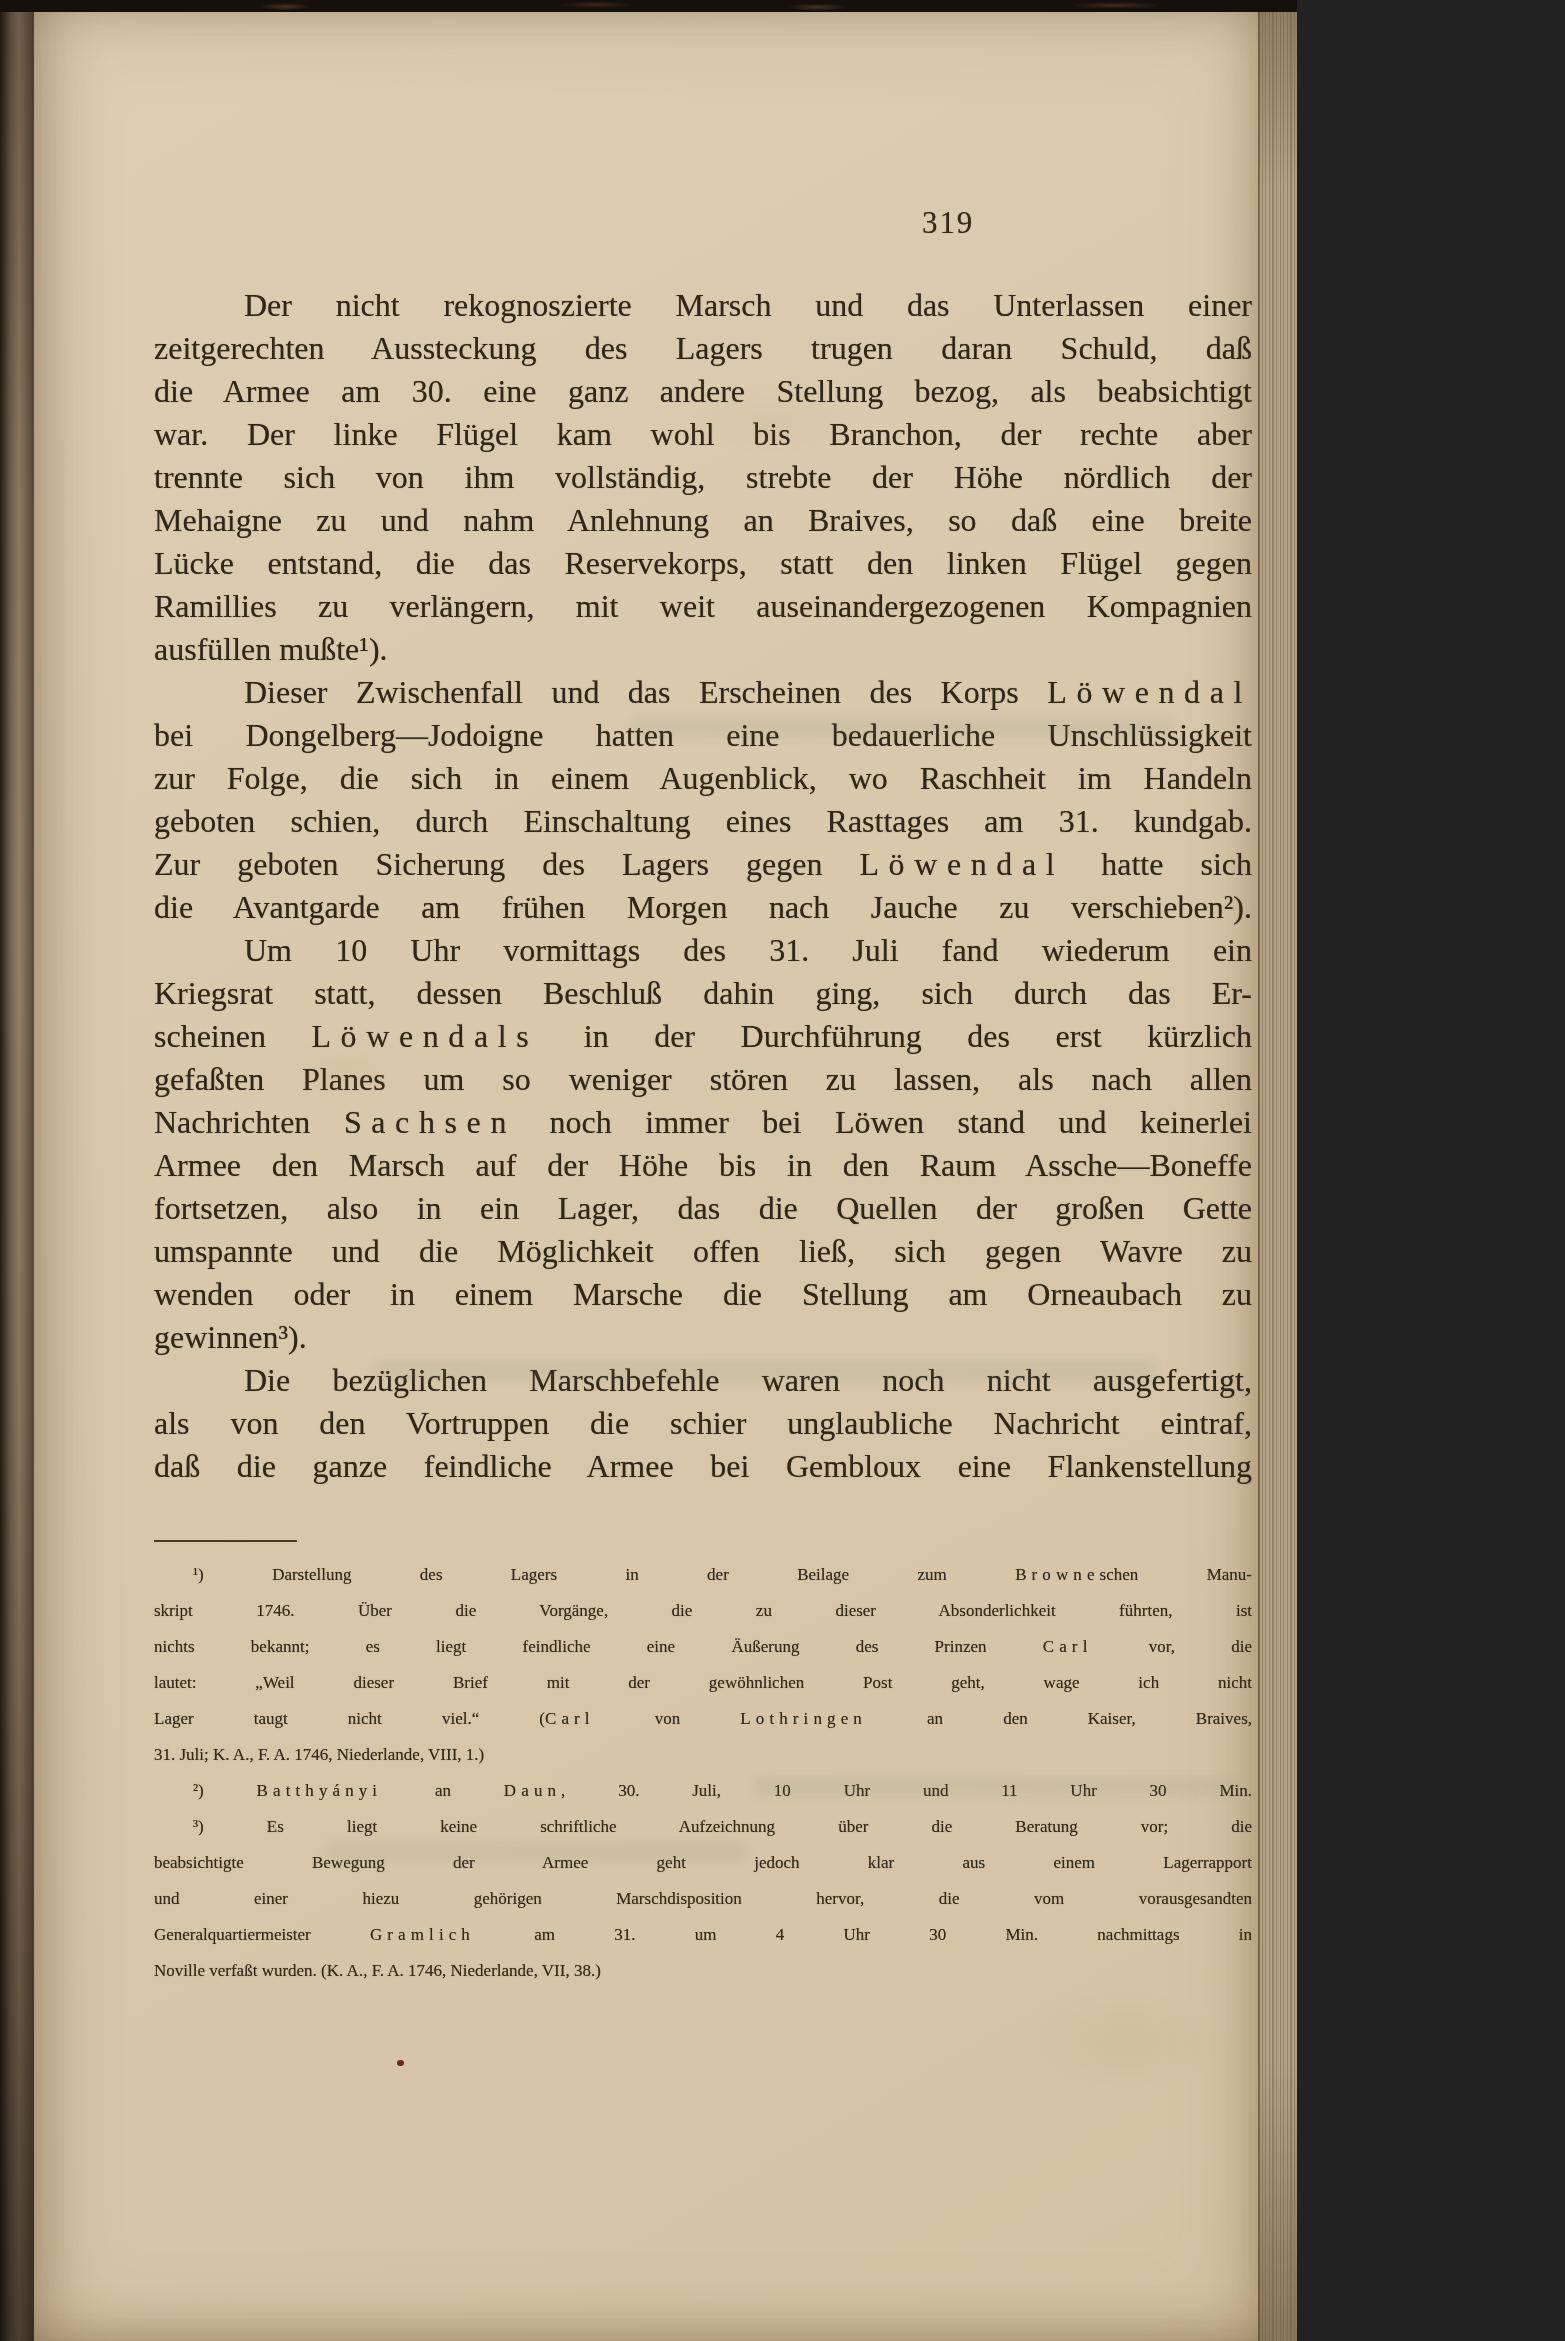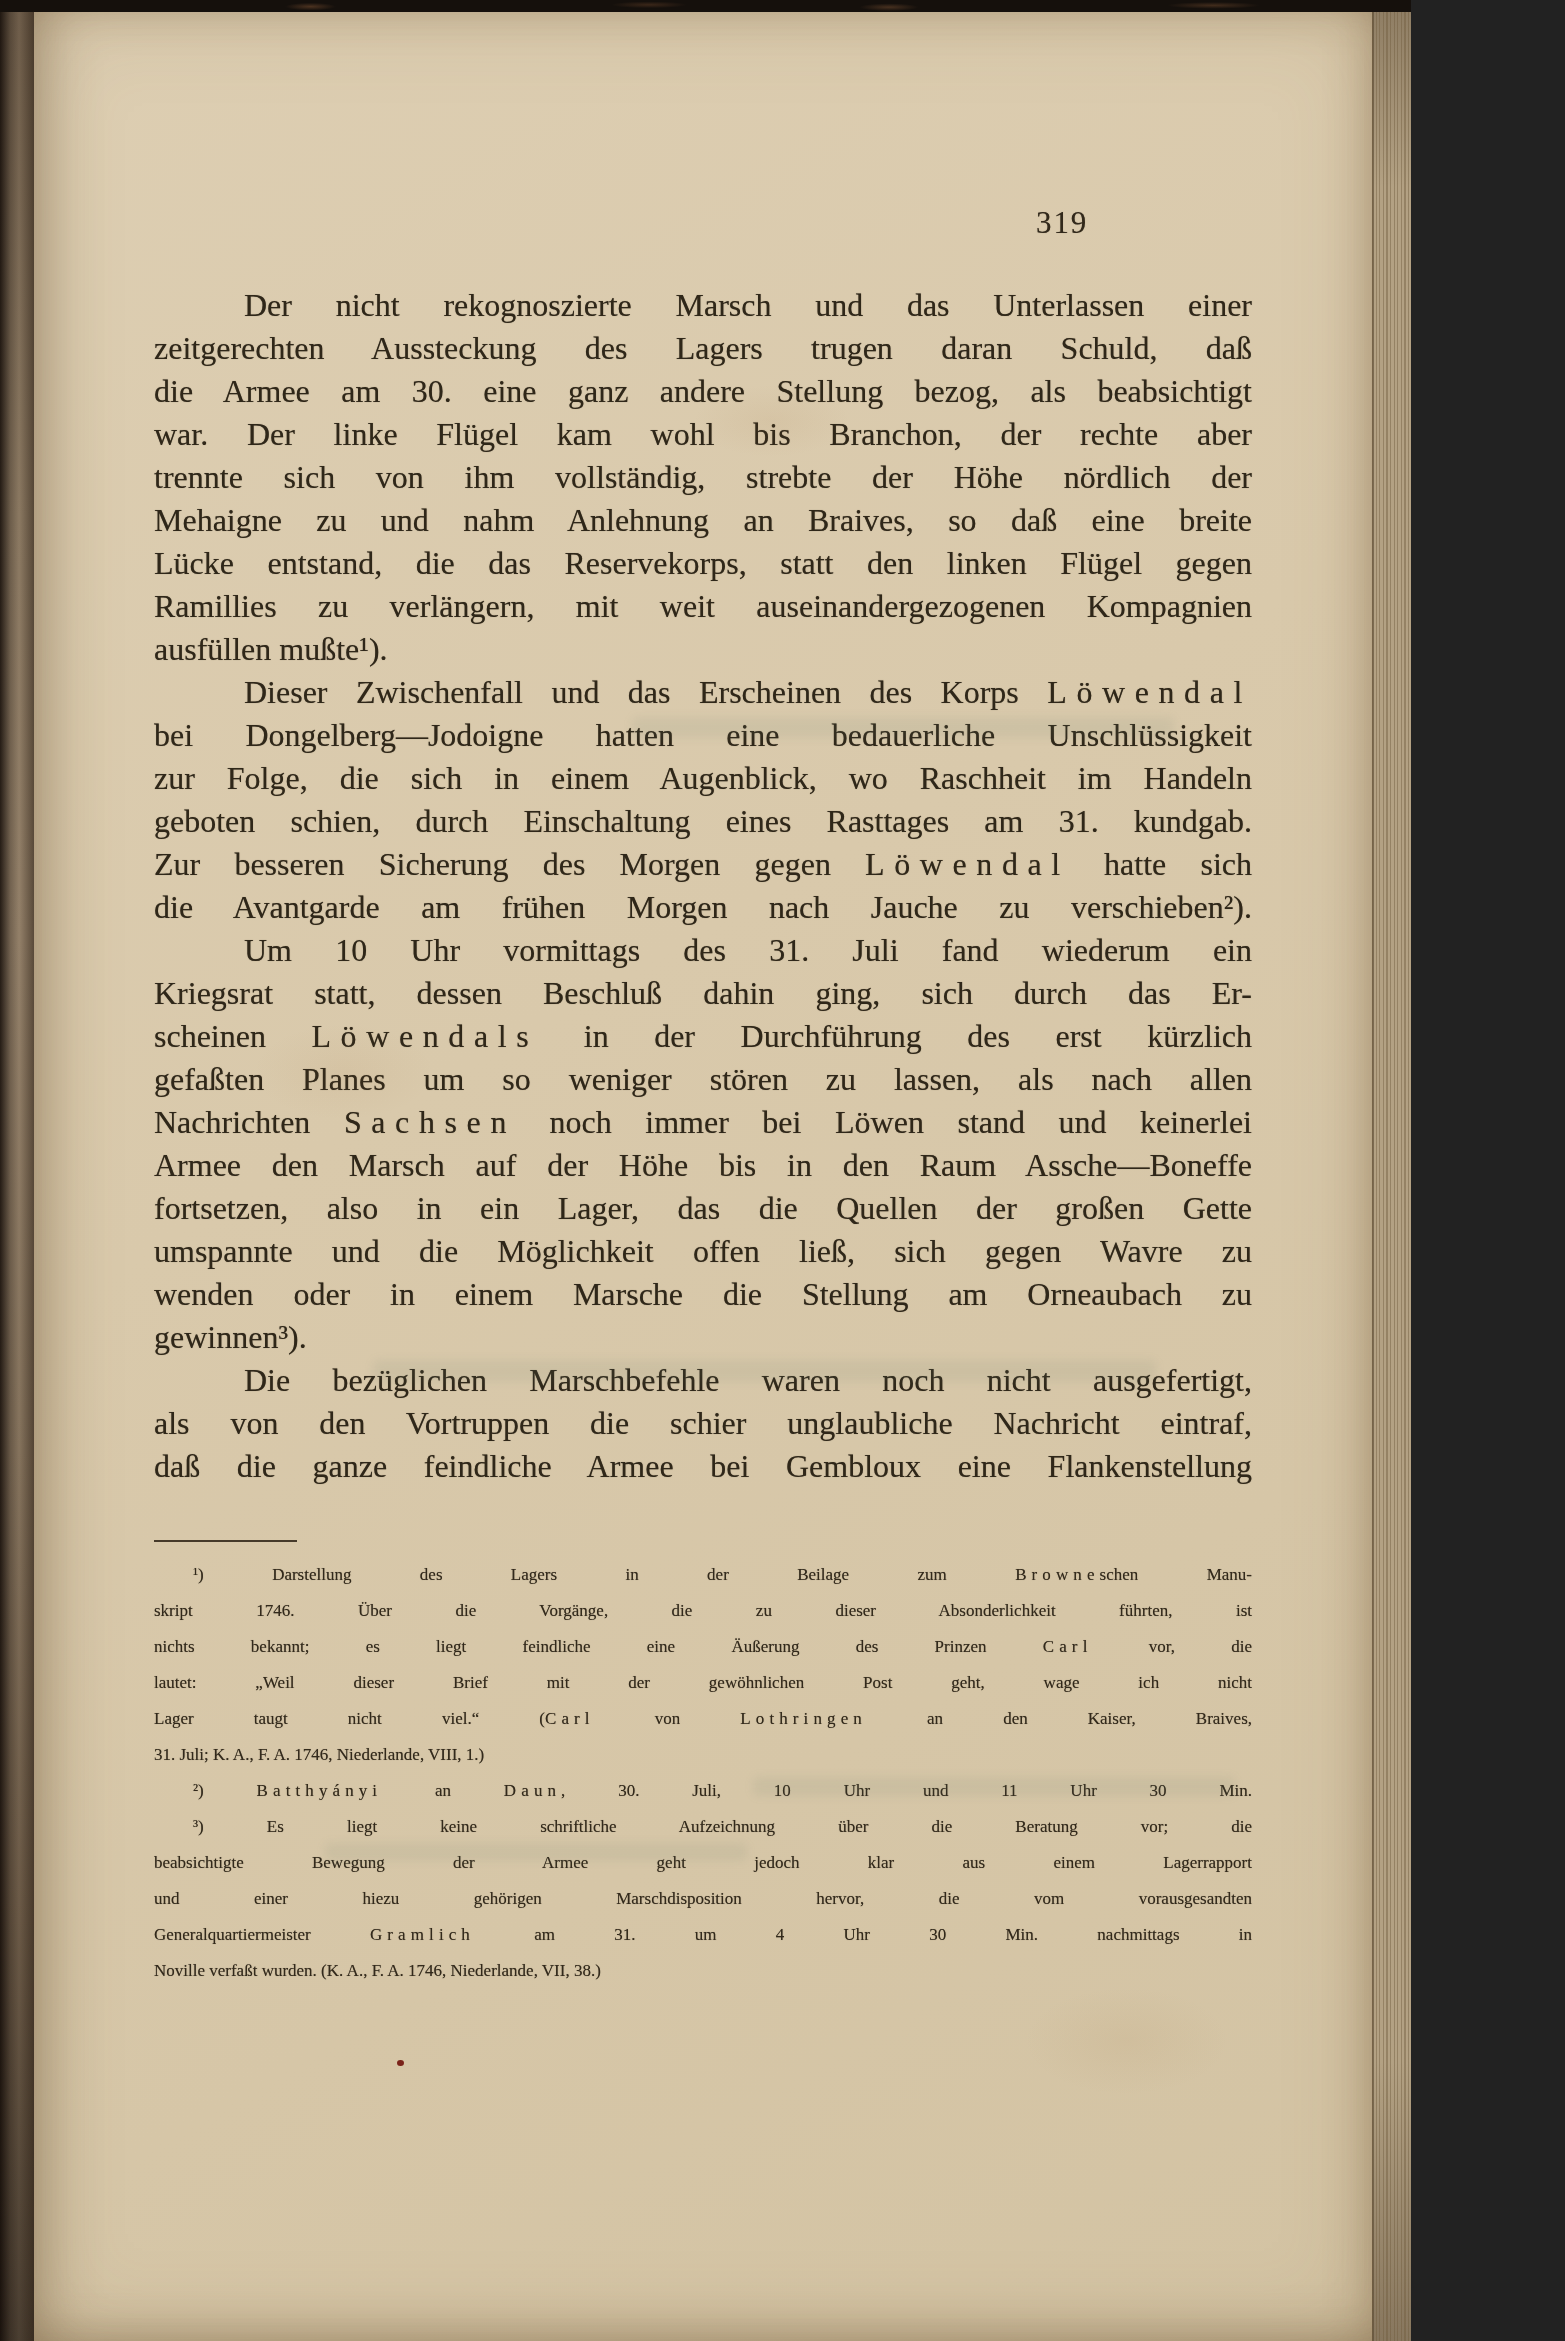--- a/index.html
+++ b/index.html
@@ -1,16 +1,16 @@
 <!DOCTYPE html>
 <html style="font-size:9.6px"><head>
 <meta charset="utf-8">
 <style>
   html,body{margin:0;padding:0;background:#222;}
-  #scan{position:relative;width:1411px;height:2342px;overflow:hidden;
+  #scan{position:relative;width:1297px;height:2342px;overflow:hidden;
         background:linear-gradient(145deg,#dccdb0 0%,#d9c9ab 45%,#d2c2a2 100%);
         font-family:"Liberation Serif","DejaVu Serif",serif;}
   
   .topband{position:absolute;left:0;top:0;width:100%;height:12px;z-index:7;
      background-color:#15100c;
      background-image:radial-gradient(36px 5.4px at 22% 55%,rgba(120,78,48,.55),transparent 70%),
        radial-gradient(54px 4.8px at 46% 40%,rgba(104,66,40,.45),transparent 70%),
        radial-gradient(42px 5.4px at 63% 60%,rgba(120,80,50,.5),transparent 70%),
        radial-gradient(66px 4.8px at 86% 45%,rgba(110,72,44,.5),transparent 70%);}
   
@@ -87,21 +87,21 @@
         <div class="bl j">Mehaigne zu und nahm Anlehnung an Braives, so daß eine breite</div>
         <div class="bl j">Lücke entstand, die das Reservekorps, statt den linken Flügel gegen</div>
         <div class="bl j">Ramillies zu verlängern, mit weit auseinandergezogenen Kompagnien</div>
         <div class="bl last">ausfüllen mußte¹).</div>
       </div>
       <div>
         <div class="bl j ind"><span>Dieser Zwischenfall und das Erscheinen des Korps </span><span class="sp">Löwendal</span></div>
         <div class="bl j">bei Dongelberg—Jodoigne hatten eine bedauerliche Unschlüssigkeit</div>
         <div class="bl j">zur Folge, die sich in einem Augenblick, wo Raschheit im Handeln</div>
         <div class="bl j">geboten schien, durch Einschaltung eines Rasttages am 31. kundgab.</div>
-        <div class="bl j"><span>Zur besseren Sicherung des Morgen gegen </span><span class="sp">Löwendal</span><span> hatte sich</span></div>
+        <div class="bl j"><span>Zur geboten Sicherung des Lagers gegen </span><span class="sp">Löwendal</span><span> hatte sich</span></div>
         <div class="bl j">die Avantgarde am frühen Morgen nach Jauche zu verschieben²).</div>
       </div>
       <div>
         <div class="bl j ind">Um 10 Uhr vormittags des 31. Juli fand wiederum ein</div>
         <div class="bl j">Kriegsrat statt, dessen Beschluß dahin ging, sich durch das Er-</div>
         <div class="bl j"><span>scheinen </span><span class="sp">Löwendals</span><span> in der Durchführung des erst kürzlich</span></div>
         <div class="bl j">gefaßten Planes um so weniger stören zu lassen, als nach allen</div>
         <div class="bl j"><span>Nachrichten </span><span class="sp">Sachsen</span><span> noch immer bei Löwen stand und keinerlei</span></div>
         <div class="bl j">Armee den Marsch auf der Höhe bis in den Raum Assche—Boneffe</div>
         <div class="bl j">fortsetzen, also in ein Lager, das die Quellen der großen Gette</div>

